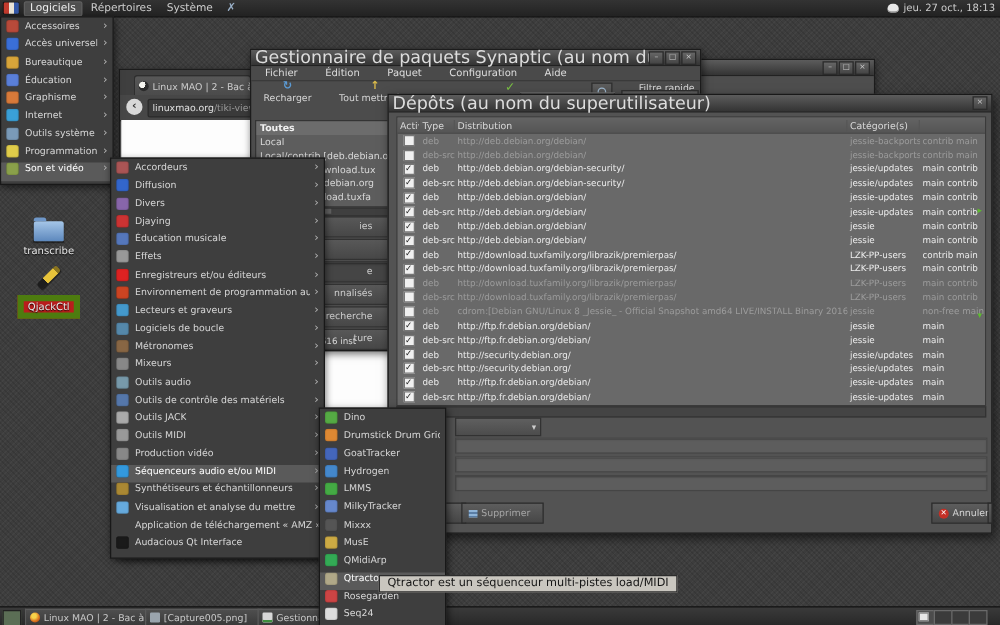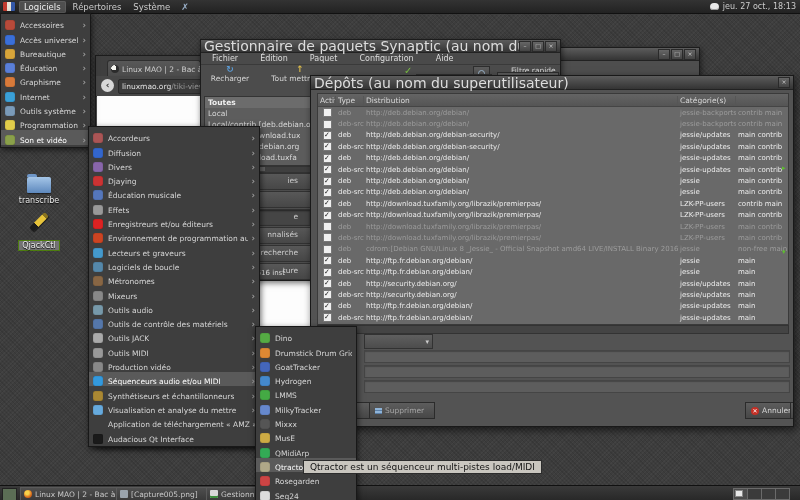--- a/index.html
+++ b/index.html
@@ -21,21 +21,21 @@
   .pwrench{color:#9ab0c8;font-size:9px;margin-left:4px}
   .pclock{position:absolute;right:4px;top:0;height:13px;line-height:13px;font-size:8px;color:#ccc;display:flex;align-items:center;gap:4px}
   .mouse-ic{width:9px;height:7px;background:#e8e8e8;border-radius:4px 4px 3px 3px;box-shadow:inset 0 -1px 0 #999}
   
   .dico{z-index:1;text-align:center}
   .folder{width:24px;height:16px;margin:0 auto;border-radius:2px 2px 1px 1px;background:linear-gradient(#a5c6e8,#5d88bd);box-shadow:0 1px 1px rgba(0,0,0,.5);position:relative}
   .folder::before{content:"";position:absolute;left:0;top:-3px;width:10px;height:3px;background:#6f97c8;border-radius:2px 2px 0 0}
   .dlabel{margin-top:3px;font-size:8px;color:#e8e8e8;text-shadow:0 1px 1px #000}
   .plugwrap{width:26px;height:22px;margin:0 auto;position:relative}
   .plug{position:absolute;left:2px;top:8px;width:22px;height:6px;border-radius:2px;background:linear-gradient(90deg,#1d1d1d 0 32%,#e8c43a 32% 85%,#8a7420 85%);transform:rotate(-45deg);box-shadow:0 1px 1px rgba(0,0,0,.6)}
-  .dlabel.boxed{display:inline-block;background:#737373;border:1px solid #4d7c0f;padding:0 3px}
+  .dlabel.boxed{display:inline-block;background:#b91c1c;border:5px solid #4d7c0f;padding:0 3px}
   
   .win{background:#4c4c4c;border:1px solid #1c1c1c;box-shadow:1px 2px 6px rgba(0,0,0,.55)}
   .tbar{height:12px;background:linear-gradient(#5c5c5c,#343434);display:flex;align-items:center;padding:0 3px;border-bottom:1px solid #222}
   .tbar .t{flex:1;text-align:left;font-size:14px;font-weight:normal;color:#ddd;white-space:nowrap;overflow:hidden}
   .wbtns{display:flex;gap:1px}
   .wbtn{width:10px;height:9px;background:linear-gradient(#666,#444);border:1px solid #2a2a2a;color:#ccc;font-size:6px;line-height:8px;text-align:center}
   
   .ff{left:95px;top:55px;width:217px;height:390px;z-index:5}
   .fftabs{height:20px;background:#3f3f3f;position:relative}
   .fftab{position:absolute;left:11px;top:4px;width:86px;height:16px;background:linear-gradient(#585858,#4a4a4a);border:1px solid #2e2e2e;border-bottom:none;border-radius:3px 3px 0 0;display:flex;align-items:center;padding:0 3px;font-size:7.5px;color:#ccc;white-space:nowrap;overflow:hidden}
@@ -93,21 +93,21 @@
   .entry{position:absolute;left:53px;width:424px;height:11px;background:#5d5d5d;border:1px solid #454545;box-shadow:inset 0 1px 1px rgba(0,0,0,.25)}
   .dbtn{position:absolute;top:326px;height:15px;background:linear-gradient(#5d5d5d,#474747);border:1px solid #2b2b2b;display:flex;align-items:center;gap:3px;padding:0 5px;font-size:7.5px;color:#d5d5d5}
   .dbtn.dim{color:#a5a5a5}
   .del-ic{width:7px;height:6px;background:repeating-linear-gradient(#8fb4d8 0 1.5px,#5a7ea6 1.5px 3px)}
   .x-ic{width:8px;height:8px;border-radius:50%;background:#c43026;color:#fff;font-size:6px;line-height:8px;text-align:center;flex:none}
   
   .menu{background:#3e3e3e;border:1px solid #181818;box-shadow:1px 2px 6px rgba(0,0,0,.6);padding:2px 0;z-index:60}
   .menu1{left:0;top:13px;width:89px}
   .menu2{left:88px;top:126px;width:170px}
   .menu3{left:255px;top:326px;width:100px}
-  .mi{height:14.3px;display:flex;align-items:flex-end;padding:0 4px;font-size:7.5px;color:#d6d6d6;white-space:nowrap;overflow:hidden}
+  .mi{height:14.3px;display:flex;align-items:flex-start;padding:0 4px;font-size:7.5px;color:#d6d6d6;white-space:nowrap;overflow:hidden}
   .mi .ic{width:10px;height:10px;margin-right:5px;border-radius:2px;flex:none;background:#777;box-shadow:inset 0 0 1px rgba(0,0,0,.6)}
   .mi .lb{overflow:hidden}
   .mi.sub::after{content:"›";margin-left:auto;color:#b5b5b5;font-size:9px;padding-left:3px}
   .mi.hl{background:#5a5a5a;color:#fff}
   .mi.noic .ic{visibility:hidden}
   
   .tooltip{left:303px;top:460px;z-index:70;background:#c9c6bf;border:1px solid #2c2c2c;color:#151515;font-size:9px;padding:1px 6px;white-space:nowrap}
   
   .taskbar{left:0;top:485px;width:800px;height:15px;background:linear-gradient(#3a3a3a,#272727);border-top:1px solid #111;z-index:45}
   .showdesk{position:absolute;left:2px;top:2px;width:13px;height:11px;background:#5b6e55;border:1px solid #222}

